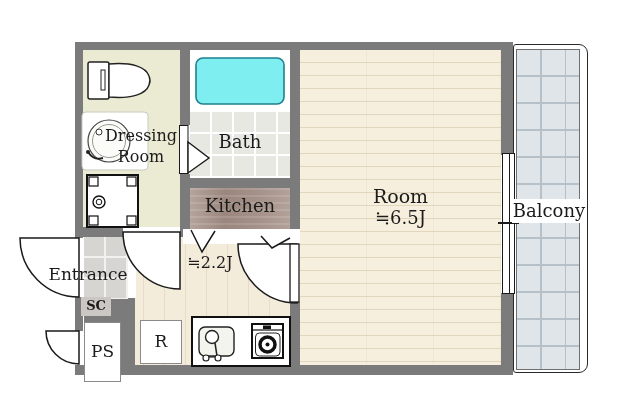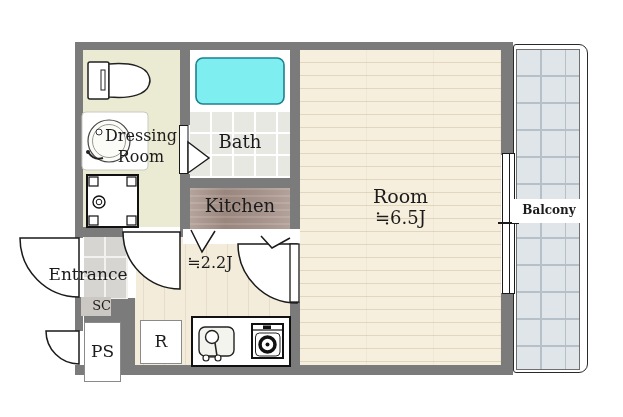--- a/index.html
+++ b/index.html
@@ -41,21 +41,21 @@
       repeating-linear-gradient(90deg, transparent 0 20px, #f2f1ef 20px 22px),
       repeating-linear-gradient(180deg, transparent 0 19px, #f2f1ef 19px 21px),
       var(--entrance-tile);}
 
   .balcony-outer{background:#fff;border:1.5px solid #2a2a2a;border-radius:3px 9px 9px 3px;z-index:1;}
   .balcony-tiles{background:
       repeating-linear-gradient(90deg, transparent 0 23px, var(--balcony-tile-line) 23px 24.5px),
       repeating-linear-gradient(180deg, transparent 0 25.5px, var(--balcony-tile-line) 25.5px 27px),
       var(--balcony-tile);
       border:1px solid #6f6f6f;}
-  .chip{background:var(--chip);z-index:5;display:flex;align-items:center;justify-content:flex-end;}
+  .chip{background:var(--chip);z-index:5;display:flex;align-items:center;justify-content:center;font-weight:bold;}
   .white-chip{background:#fff;z-index:5;display:flex;align-items:center;justify-content:center;}
 
   .win-frame{background:#fff;border:1px solid #1a1a1a;z-index:3;}
   .win-mid{background:#1a1a1a;}
   .tick{background:#1a1a1a;z-index:4;}
 </style>
 </head>
 <body>
 
 <div id="plan">
@@ -177,16 +177,16 @@
   <div class="lbl" style="left:200px;top:132px;width:80px;font-size:18px;">Bath</div>
   <div class="lbl" style="left:193px;top:196px;width:94px;font-size:18px;">Kitchen</div>
   <div class="lbl" style="left:350px;top:185px;width:101px;font-size:19px;line-height:22px;">
     <span style="display:block;">Room</span>
     <span style="display:block;font-size:18px;">≒6.5J</span>
   </div>
   <div class="lbl" style="left:158px;top:250px;width:104px;font-size:17px;line-height:25px;">
     <span style="display:block;font-size:16px;">≒2.2J</span>
   </div>
   <div class="white-chip" style="left:512px;top:199px;width:74px;height:24px;">
-    <span class="lbl" style="position:static;font-size:12px;font-weight:bold;">Balcony</span>
+    <span class="lbl" style="position:static;font-size:18px;">Balcony</span>
   </div>
 
 </div>
 
 </body></html>

